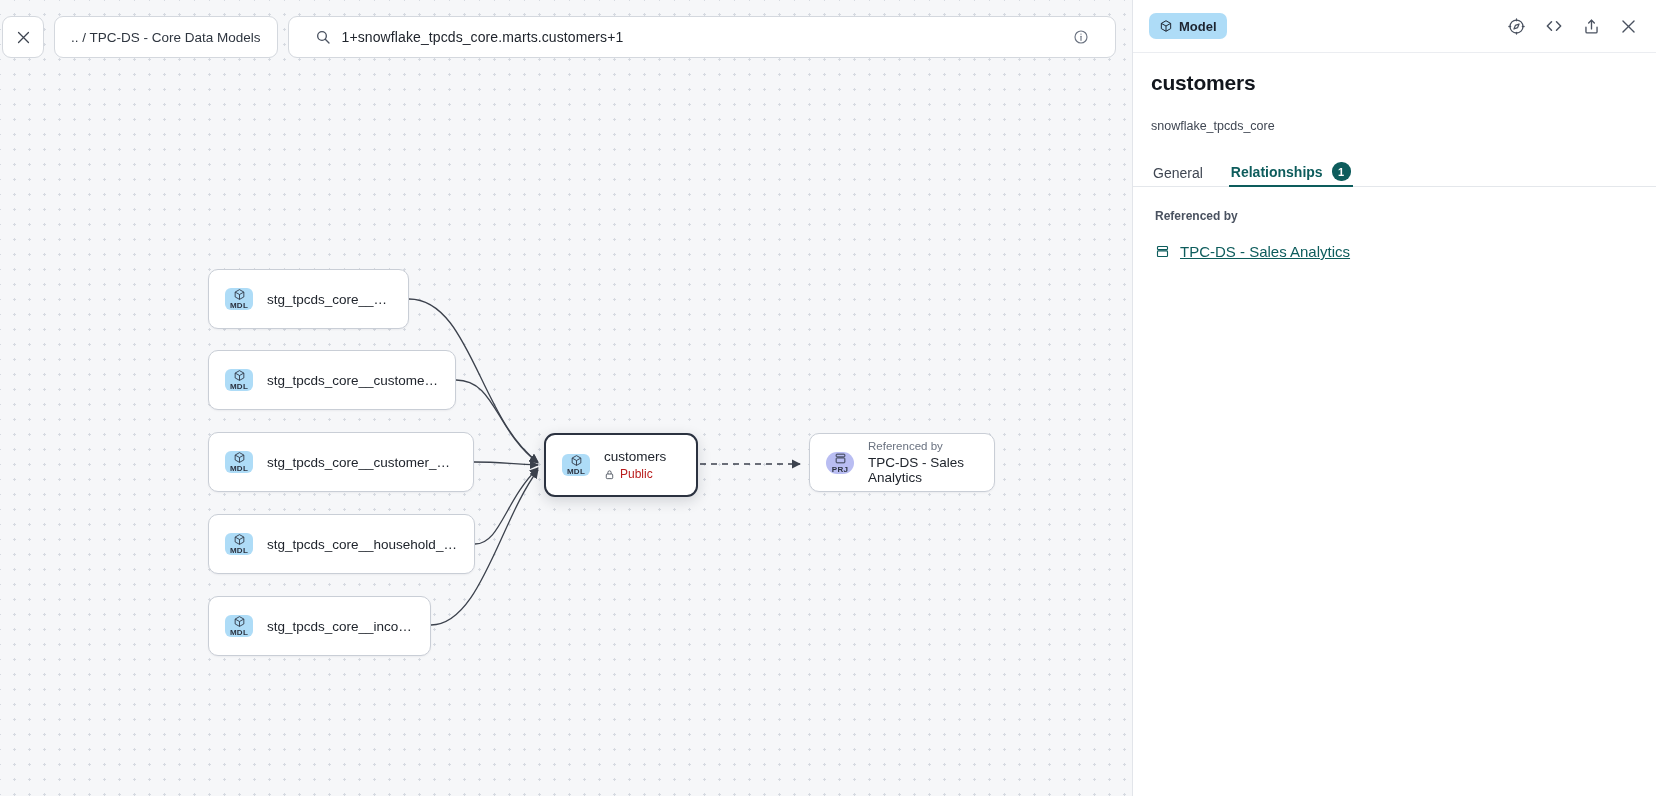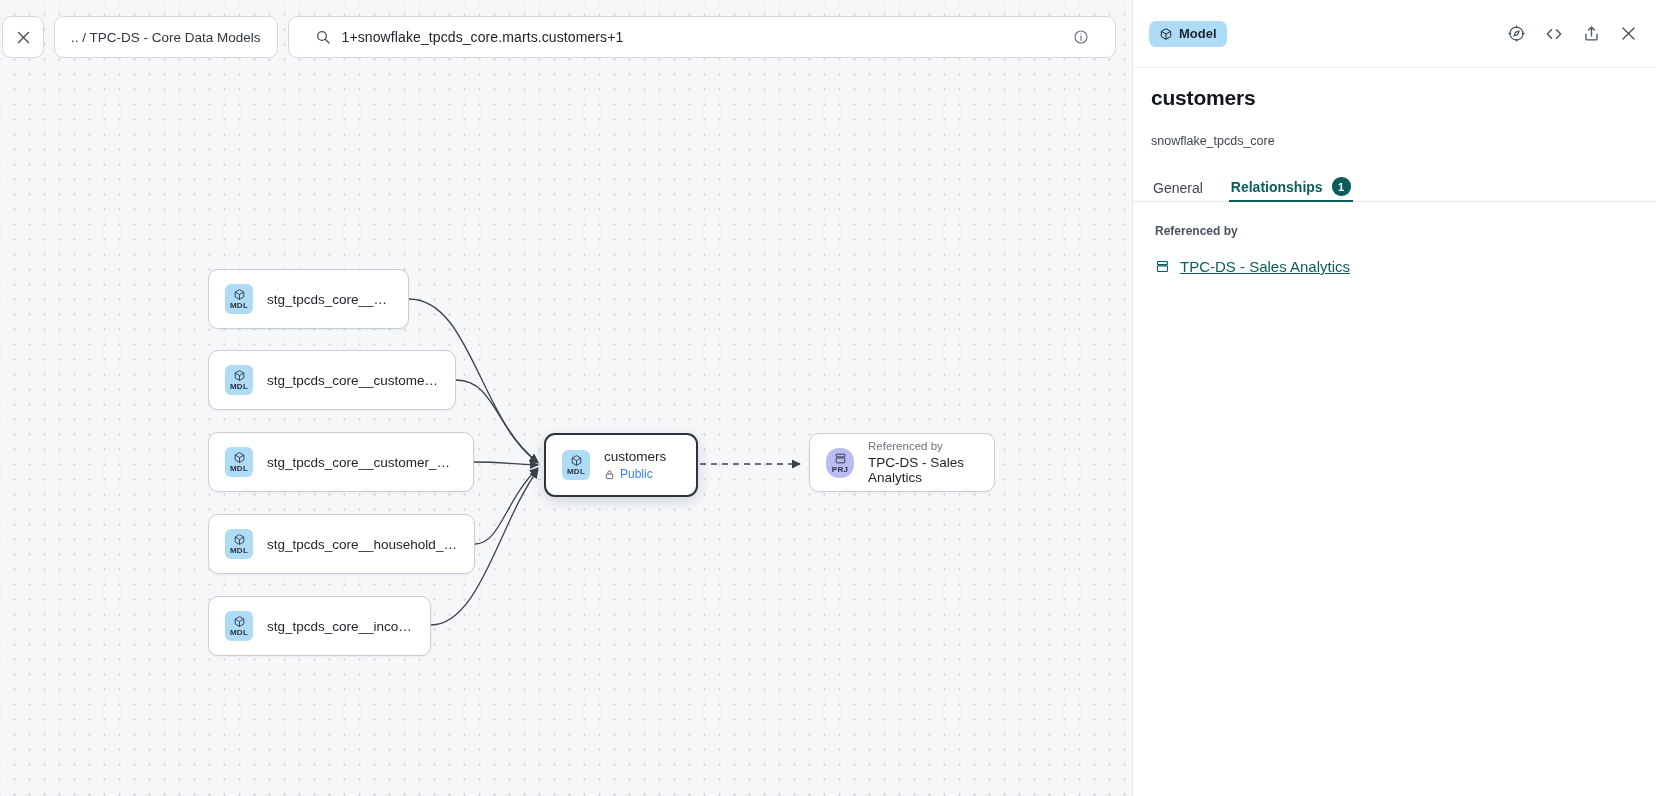--- a/index.html
+++ b/index.html
@@ -50,38 +50,38 @@
     border: 1px solid #c9ced6; border-radius: 10px;
     display: flex; align-items: center; gap: 14px; padding: 0 16px;
     cursor: pointer;
     box-shadow: 0 1px 2px rgba(20,25,35,.05);
   }
   .node.selected {
     border: 2px solid #2b3240; border-radius: 11px;
     box-shadow: 0 4px 14px rgba(20,25,35,.16);
   }
   .badge {
-    width: 28px; height: 30px; border-radius: 6px; flex: 0 0 auto;
+    width: 28px; height: 22px; border-radius: 6px; flex: 0 0 auto;
     display: flex; flex-direction: column; align-items: center; justify-content: center;
     gap: 0px; color: #2b3240;
   }
   .badge.mdl { background: #aedcf7; }
   .badge.prj { background: #b9bdf2; border-radius: 13px; }
   .badge .bt { font-size: 8px; font-weight: 700; letter-spacing: .3px; line-height: 9px; }
   .node-label { font-size: 13.5px; color: #20252d; white-space: nowrap; overflow: hidden; text-overflow: ellipsis; }
   .node-stack { display: flex; flex-direction: column; gap: 3px; min-width: 0; }
   .node-title { font-size: 13.5px; color: #20252d; }
-  .node-sub { font-size: 12px; color: #3b82f6; display: flex; align-items: center; gap: 5px; }
+  .node-sub { font-size: 12px; color: #b91c1c; display: flex; align-items: center; gap: 5px; }
   .node-sub-small { font-size: 11.5px; color: #6a7280; }
 
   svg.edges { position: absolute; inset: 0; width: 1132px; height: 796px; pointer-events: none; }
 
   
   .panel { width: 524px; height: 796px; background: #fff; border-left: 1px solid #e2e5ea; display: flex; flex-direction: column; }
-  .panel-top { height: 68px; display: flex; align-items: center; padding: 0 18px 0 16px; gap: 10px; border-bottom: 1px solid #ebedf1; justify-content: center; }
+  .panel-top { height: 53px; display: flex; align-items: center; padding: 0 18px 0 16px; gap: 10px; border-bottom: 1px solid #ebedf1; justify-content: center; }
   .type-badge {
     background: #aedcf7; color: #1d2430; border-radius: 7px;
     height: 26px; padding: 0 10px; display: flex; align-items: center; gap: 6px;
     font-size: 13px; font-weight: 600;
   }
   .panel-actions { margin-left: auto; display: flex; align-items: center; gap: 18px; color: #4a5260; }
   .panel-actions .act { cursor: pointer; display: inline-flex; }
   .panel-head { padding: 18px 18px 0 18px; }
   .panel-title { font-size: 21px; font-weight: 700; color: #12161d; letter-spacing: -.2px; }
   .panel-sub { font-size: 12.5px; color: #3f4652; margin-top: 24px; }

